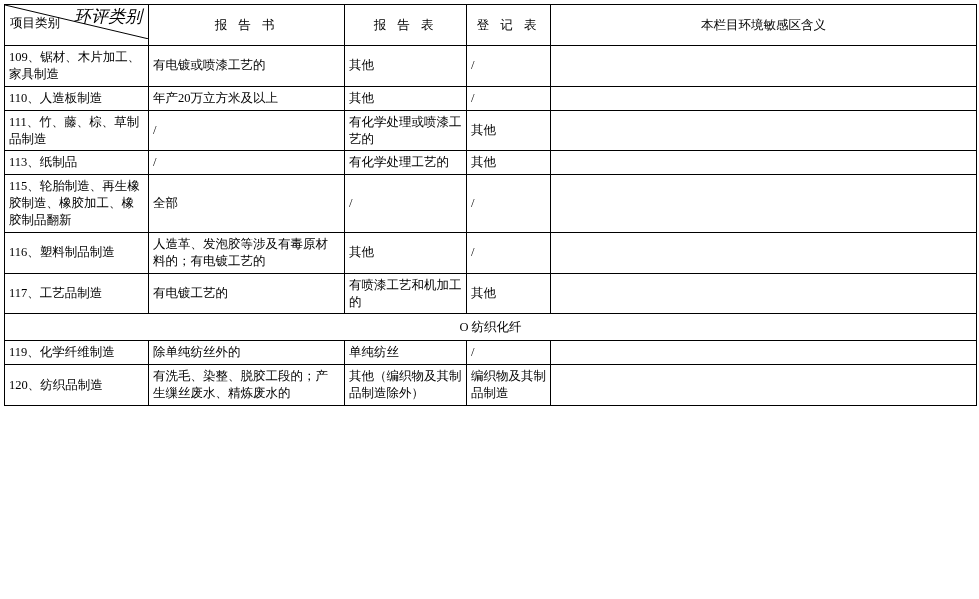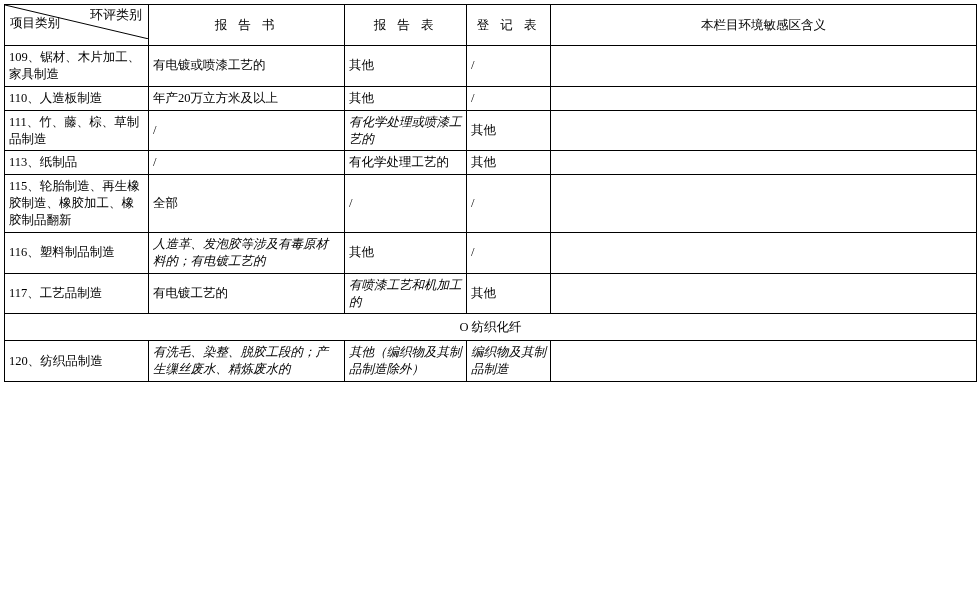--- a/index.html
+++ b/index.html
@@ -58,42 +58,42 @@
     left: 0; top: 0;
     width: 100%;
     height: 100%;
     overflow: hidden;
   }
   .corner .diag svg { display: block; }
   .corner .top-label {
     position: absolute;
     right: 6px;
     top: 1px;
-    font-size: 13px;
+    font-size: 17px;
     white-space: nowrap;
+    font-style: italic;
   }
   .corner .bot-label {
     position: absolute;
     left: 5px;
     bottom: 13px;
     font-size: 12.5px;
     white-space: nowrap;
   }
   td.cat {
     text-align: left;
     padding-left: 5px;
     padding-right: 3px;
   }
   td.ctr {
     text-align: left;
   }
   td.lft {
     text-align: left;
     padding-left: 5px;
-    font-style: italic;
   }
   td.section {
     text-align: center;
     padding-left: 6px;
     font-weight: bold;
     height: 20px;
   }
   td.blank { }
   .r-h40 { height: 40px; }
 </style>
@@ -184,20 +184,27 @@
         <td class="lft">有喷漆工艺和机加工的</td>
         <td class="ctr">其他</td>
         <td class="blank"></td>
       </tr>
 
 
       <tr>
         <td class="section" colspan="5">O 纺织化纤</td>
       </tr>
 
+      <tr>
+        <td class="cat">119、化学纤维制造</td>
+        <td class="ctr">除单纯纺丝外的</td>
+        <td class="ctr">单纯纺丝</td>
+        <td class="ctr">/</td>
+        <td class="blank"></td>
+      </tr>
 
       <tr class="r-h40">
         <td class="cat">120、纺织品制造</td>
         <td class="lft">有洗毛、染整、脱胶工段的；产生缫丝废水、精炼废水的</td>
         <td class="lft">其他（编织物及其制品制造除外）</td>
         <td class="lft">编织物及其制品制造</td>
         <td class="blank"></td>
       </tr>
 
     </tbody>

